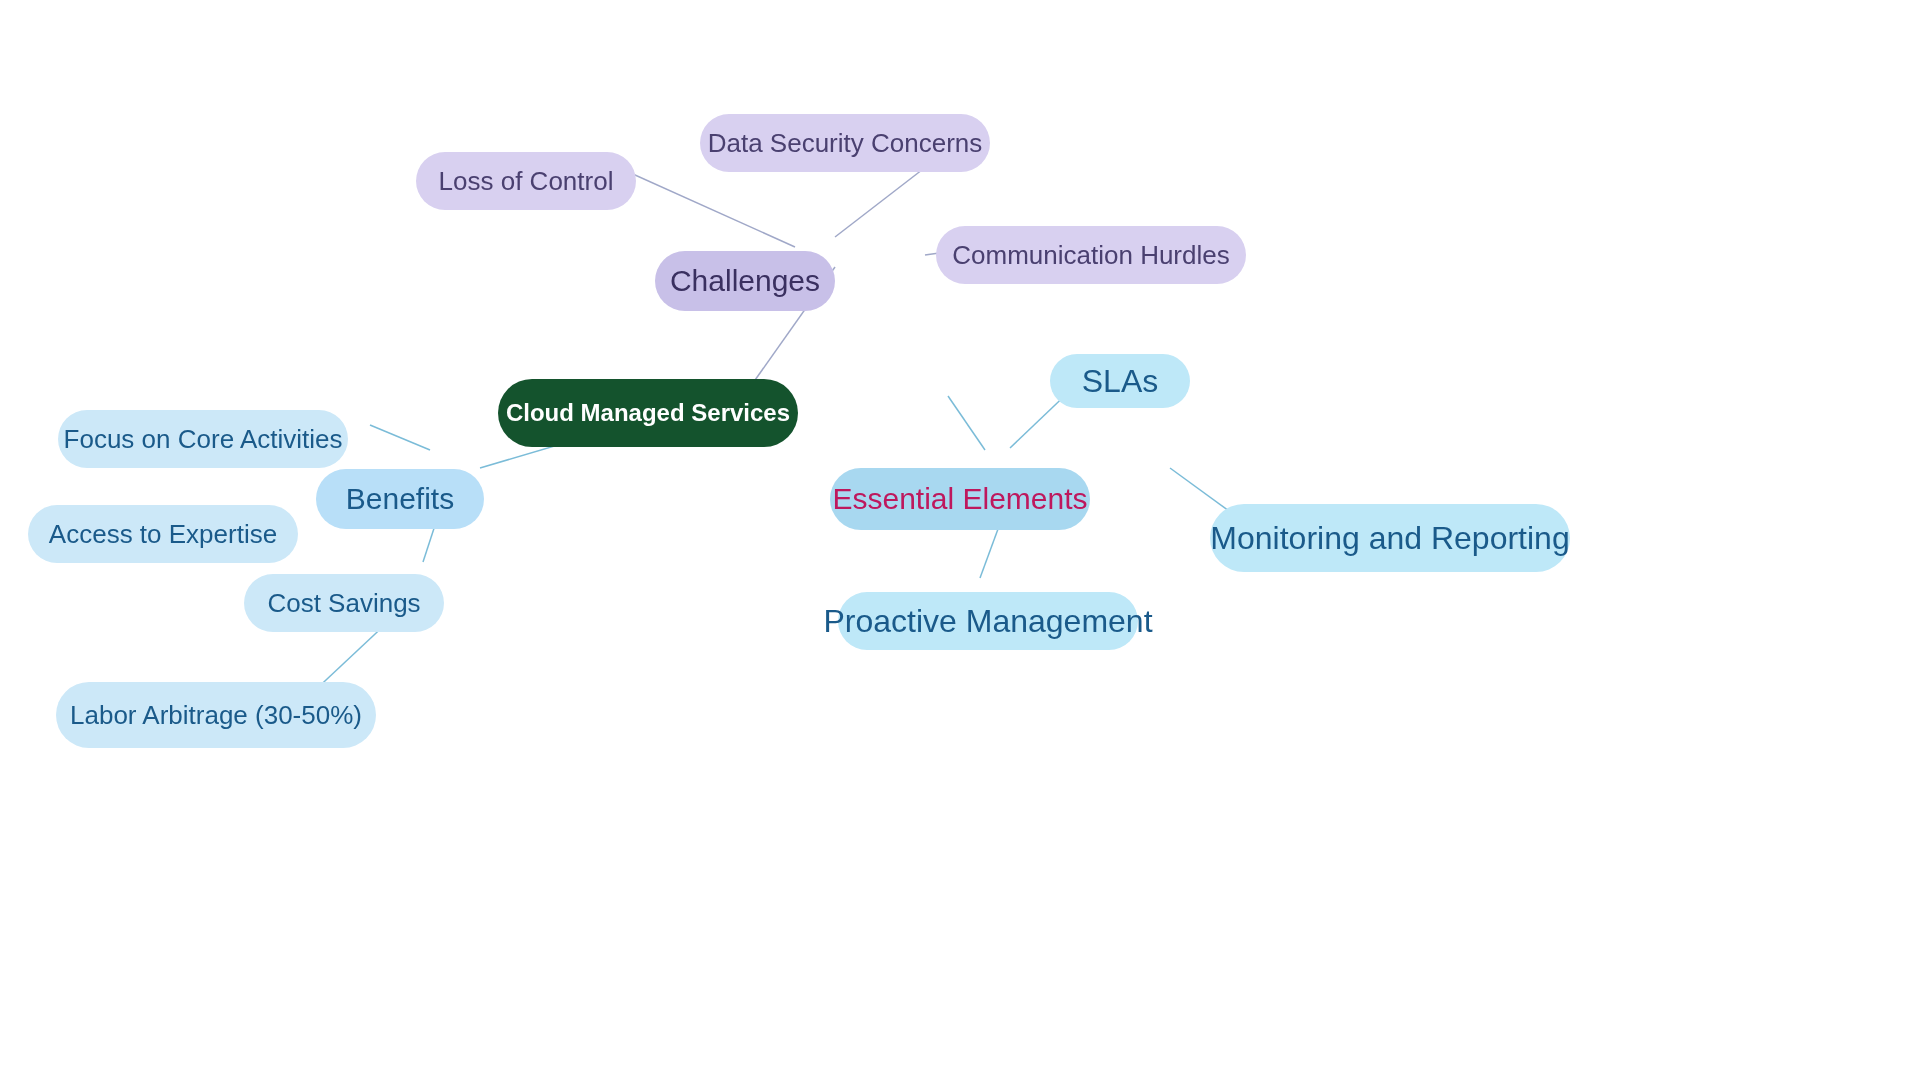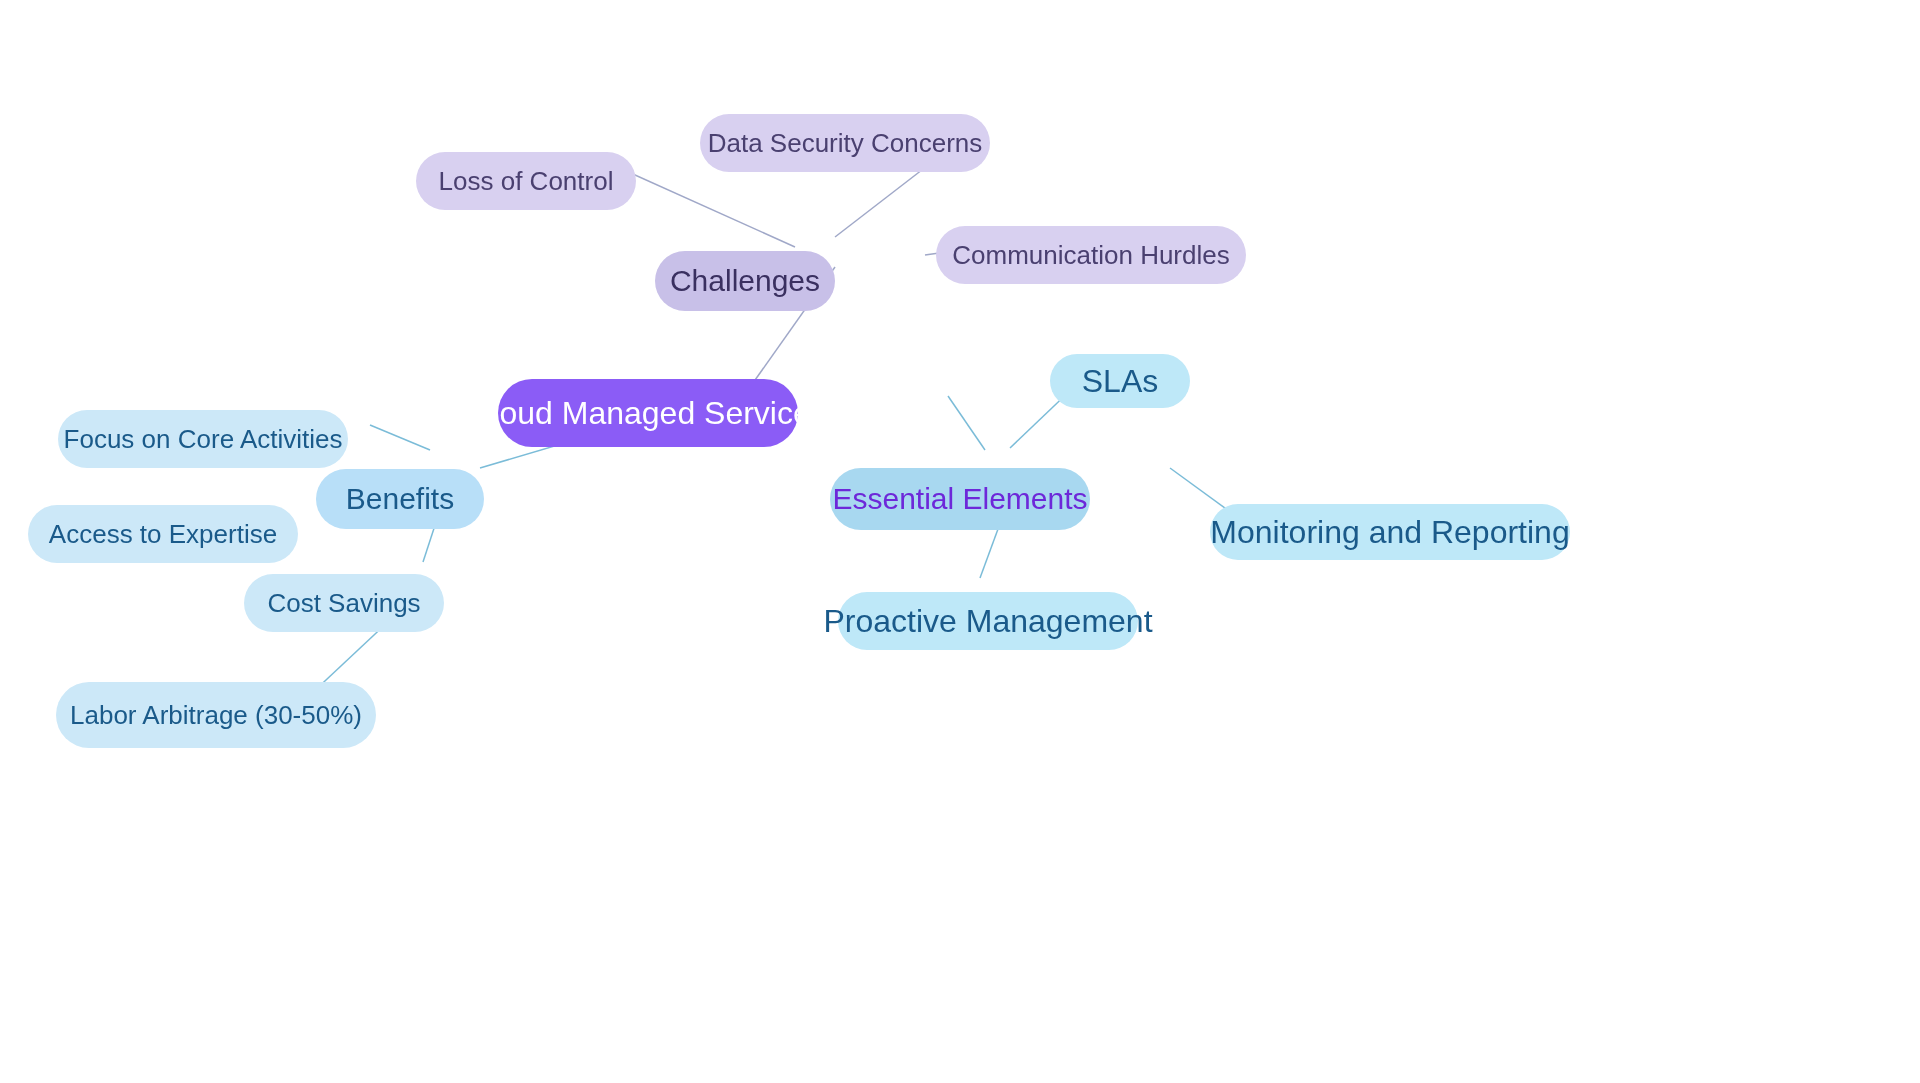--- a/index.html
+++ b/index.html
@@ -29,24 +29,24 @@
       text-align: center;
       font-size: 28px;
       font-weight: 400;
       padding: 18px 36px;
       cursor: default;
       white-space: nowrap;
       margin-top: 44px;
     }
 
     .node-center {
-      background: #8b5cf6;
+      background: #14532d;
       color: #ffffff;
-      font-size: 32px;
-      font-weight: 400;
+      font-size: 24px;
+      font-weight: 700;
     }
 
     .node-challenges {
       background: #c8c0e8;
       color: #3a3060;
       font-size: 30px;
     }
 
     .node-challenges-child {
       background: #d8d0f0;
@@ -62,21 +62,21 @@
 
     .node-benefits-child {
       background: #cce8f8;
       color: #1a5a8a;
       font-size: 26px;
       text-align: center;
     }
 
     .node-essential {
       background: #a8d8f0;
-      color: #6d28d9;
+      color: #be185d;
       font-size: 30px;
     }
 
     .node-essential-child {
       background: #bee8f8;
       color: #1a5a8a;
       font-size: 32px;
     }
   </style>
 </head>
@@ -128,15 +128,15 @@
 <div class="node node-benefits-child" style="left: 28px; top: 461px; width: 270px; height: 58px;">Access to Expertise</div>
 
 <div class="node node-benefits-child" style="left: 244px; top: 530px; width: 200px; height: 58px;">Cost Savings</div>
 
 <div class="node node-benefits-child" style="left: 56px; top: 638px; width: 320px; height: 66px;">Labor Arbitrage (30-50%)</div>
 
 <div class="node node-essential" style="left: 830px; top: 424px; width: 260px; height: 62px;">Essential Elements</div>
 
 <div class="node node-essential-child" style="left: 1050px; top: 310px; width: 140px; height: 54px;">SLAs</div>
 
-<div class="node node-essential-child" style="left: 1210px; top: 460px; width: 360px; height: 56px;">Monitoring and Reporting</div>
+<div class="node node-essential-child" style="left: 1210px; top: 460px; width: 360px; height: 68px;">Monitoring and Reporting</div>
 
 <div class="node node-essential-child" style="left: 838px; top: 548px; width: 300px; height: 58px;">Proactive Management</div>
 
 </body></html>

